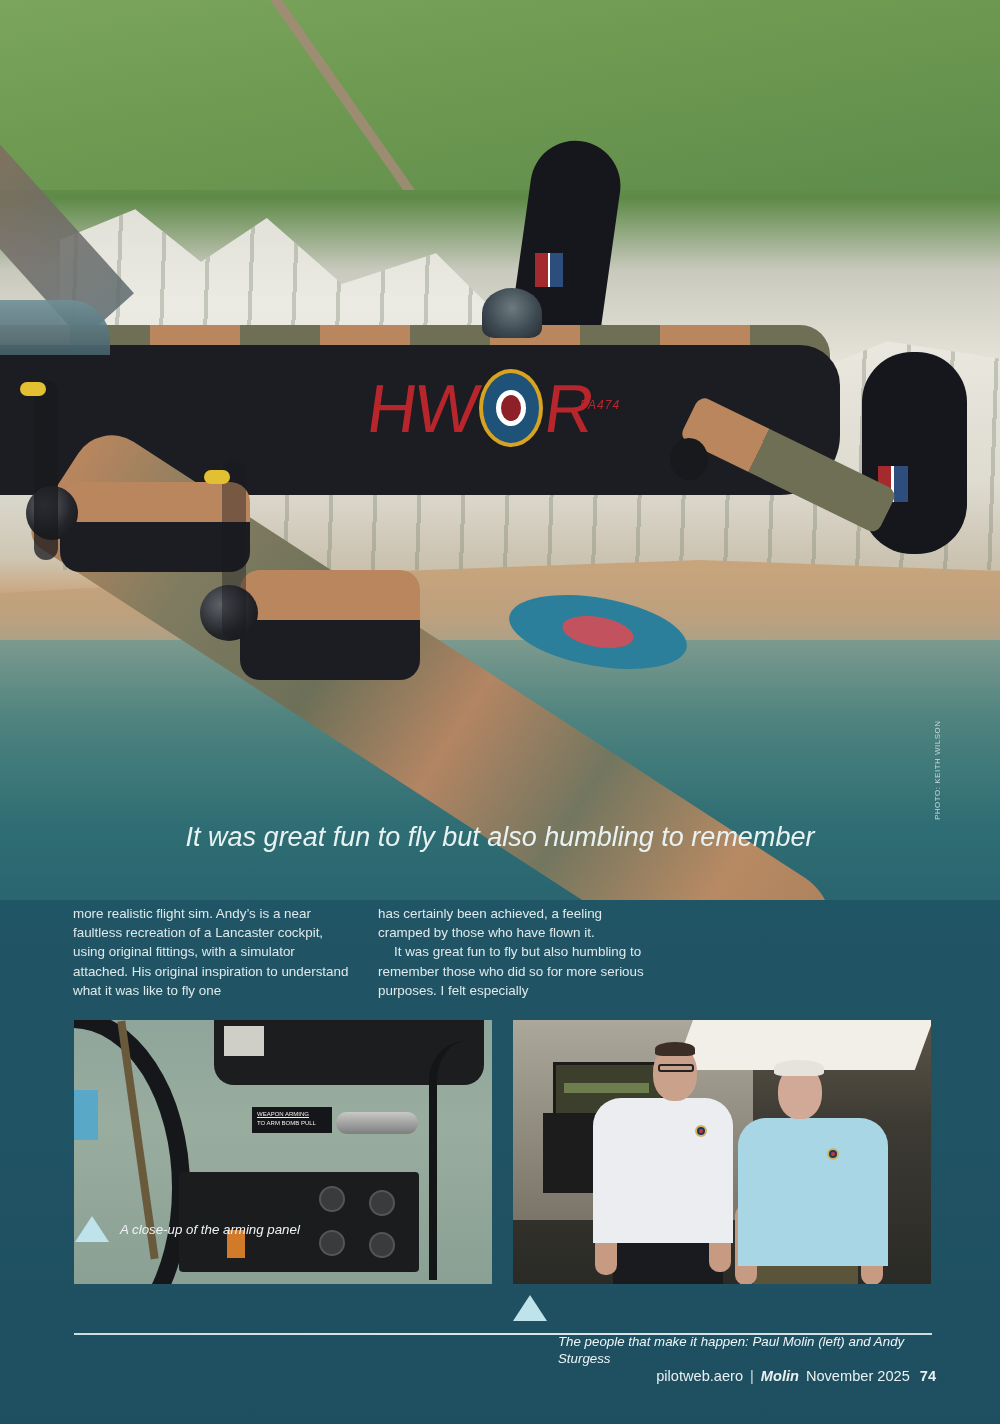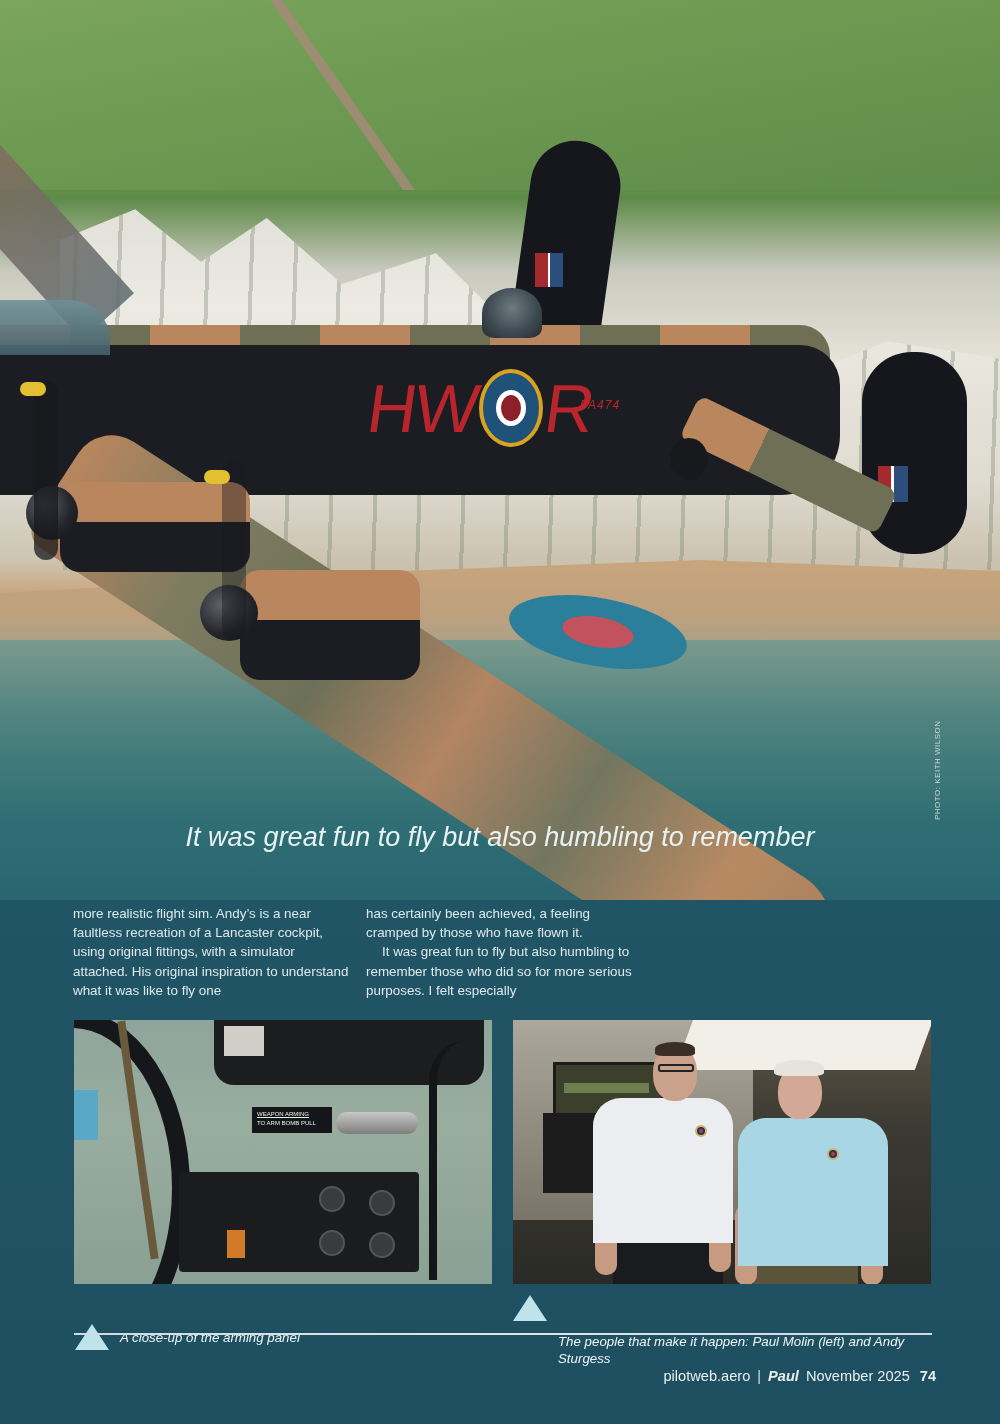--- a/index.html
+++ b/index.html
@@ -156,21 +156,21 @@
   
   .pullquote {
     position: absolute; left: 80px; top: 820px; width: 840px;
     text-align: center; color: #e8f2f2; font-style: italic;
     font-size: 27px; line-height: 35px; font-weight: 300;
   }
 
   
   .columns {
     position: absolute; left: 73px; top: 904px; width: 862px;
-    display: grid; grid-template-columns: 276px 276px 276px; column-gap: 17px;
+    display: grid; grid-template-columns: 276px 276px 276px; column-gap: 29px;
   }
   .col p {
     margin: 0; color: #dfe9ea; font-size: 13.4px; line-height: 19.2px;
   }
   .col p.indent { text-indent: 16px; }
 
   
   .photo {
     position: absolute; overflow: hidden;
   }
@@ -214,21 +214,21 @@
   .caption {
     position: absolute; display: flex; align-items: flex-start; gap: 11px;
   }
   .caption .tri {
     width: 0; height: 0; border-left: 17px solid transparent; border-right: 17px solid transparent;
     border-bottom: 26px solid #bfe3ea; flex: 0 0 auto; margin-top: 0;
   }
   .caption .txt {
     color: #eef5f6; font-style: italic; font-size: 13.3px; line-height: 17px; margin-top: 38px;
   }
-  .cap-left { left: 75px; top: 1324px; width: 420px; }
+  .cap-left { left: 75px; top: 1216px; width: 420px; }
   .cap-left .txt { margin-top: 5px; }
   .cap-right { left: 513px; top: 1295px; width: 420px; }
 
   .rule {
     position: absolute; left: 74px; top: 1333px; width: 858px; height: 2px;
     background: linear-gradient(90deg, #cfdcdf 0%, #dbe6e8 50%, #cfdcdf 100%);
   }
 
   
   .footer {
@@ -360,17 +360,17 @@
   <div class="caption cap-right">
     <span class="tri"></span>
     <span class="txt">The people that make it happen: Paul Molin (left) and Andy Sturgess</span>
   </div>
 
   <div class="rule"></div>
 
   <div class="footer">
     <span>pilotweb.aero</span>
     <span class="sep">|</span>
-    <span class="brand">Paul</span>
+    <span class="brand">Molin</span>
     <span>November 2025</span>
     <span class="num">74</span>
   </div>
 </div>
 
 </body></html>

